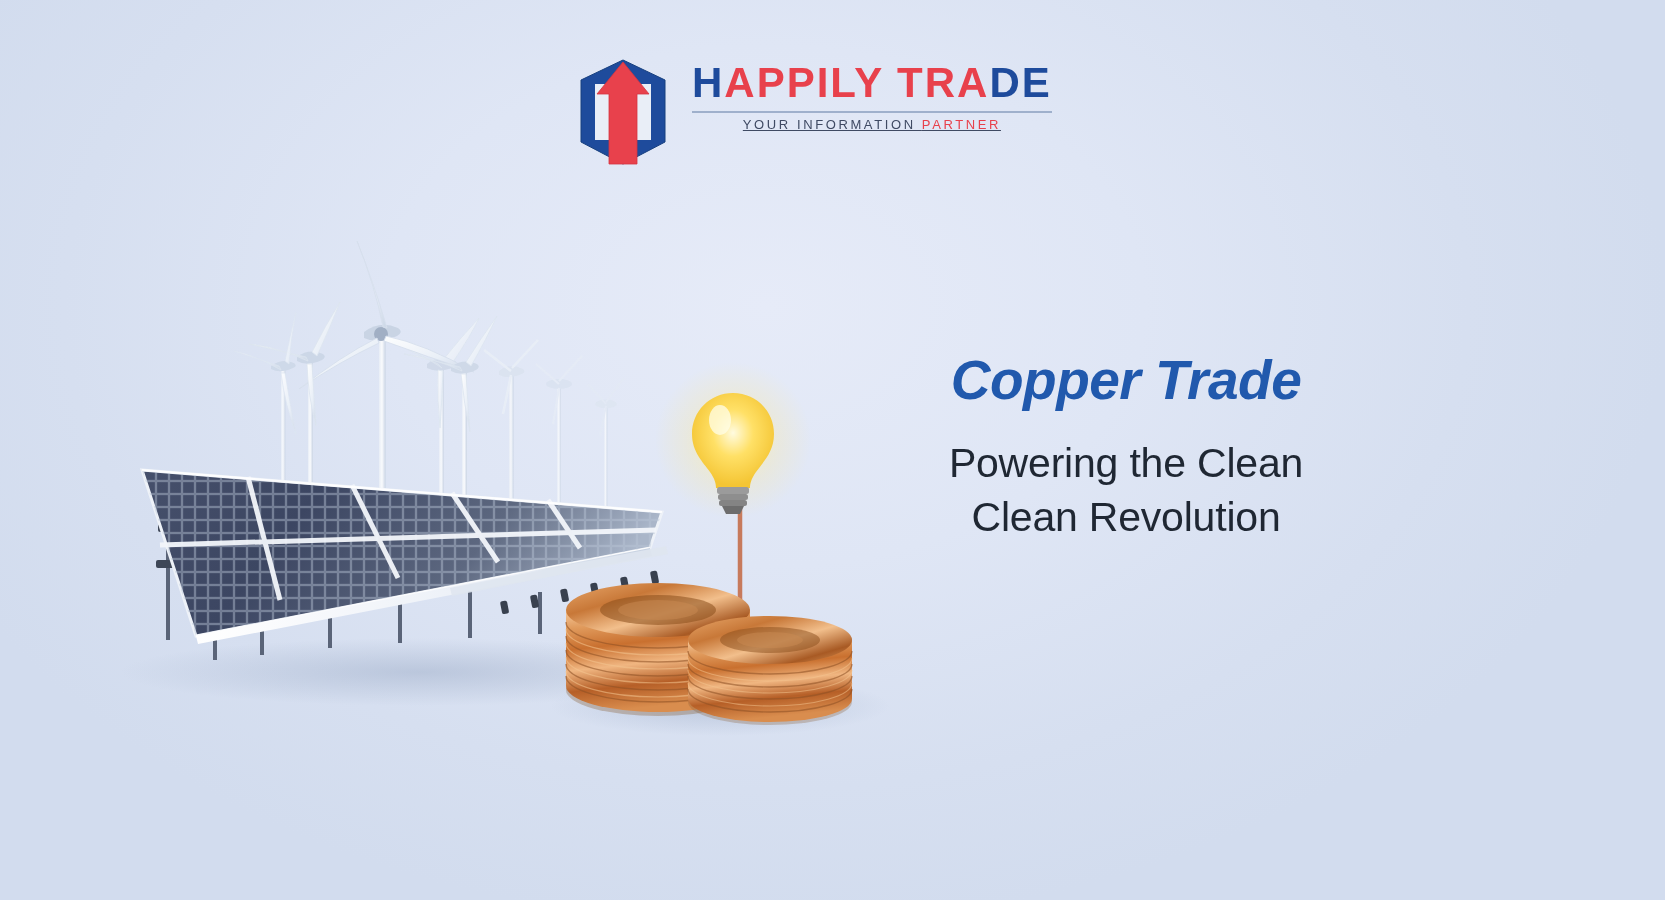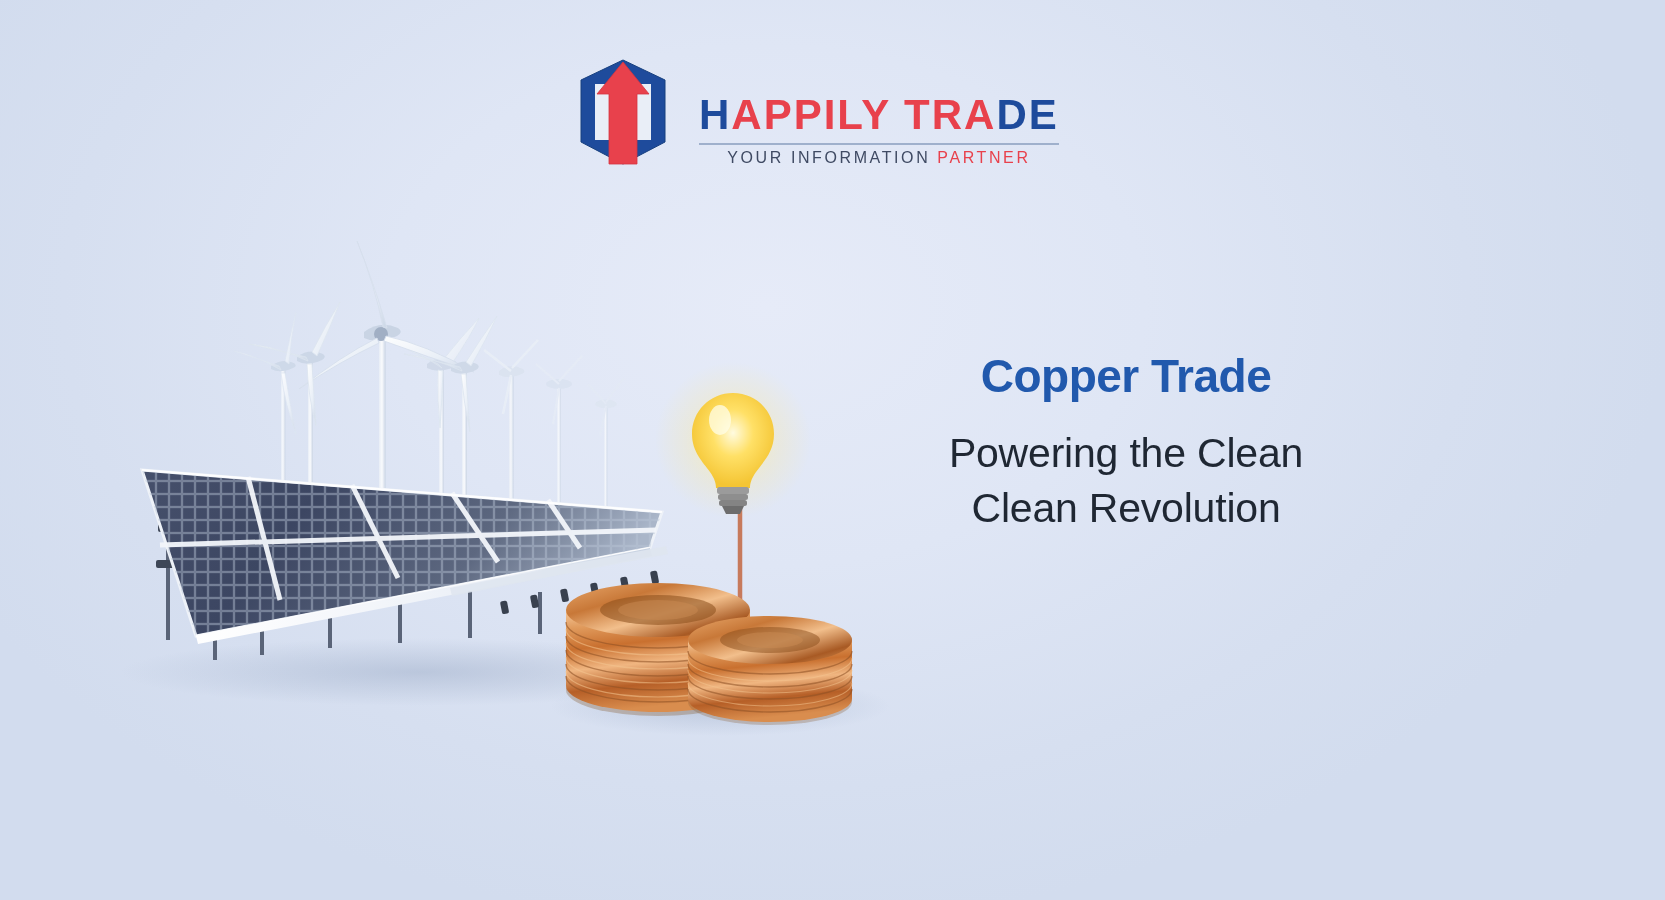--- a/index.html
+++ b/index.html
@@ -9,41 +9,41 @@
     background:#d6dff0;
   }
   .stage{
     position:relative;width:1665px;height:900px;overflow:hidden;
     background:
       radial-gradient(ellipse 900px 620px at 46% 34%, #e6ebf8 0%, #dfe6f5 42%, #d6dff0 78%, #d2dcee 100%),
       linear-gradient(160deg,#d3dcee 0%,#dde4f3 45%,#d4ddef 100%);
   }
 
   
-  .logo{position:absolute;left:575px;top:58px;display:flex;align-items:flex-end;gap:28px;}
+  .logo{position:absolute;left:575px;top:58px;display:flex;align-items:flex-start;gap:21px;}
   .logo-mark{position:relative;width:96px;height:108px;flex:0 0 auto;}
   .logo-text{display:flex;flex-direction:column;align-items:stretch;padding-top:4px;}
   .logo-word{
     font-size:42px;font-weight:700;letter-spacing:2.0px;line-height:1;
     color:#1e4b9c;white-space:nowrap;
     font-family:"Liberation Sans", sans-serif;
   }
   .logo-word .red{color:#e8414c;}
   .logo-rule{height:2px;background:#9fb0cc;margin:7px 0 5px 0;width:100%;}
   .logo-tag{
-    font-size:16px;letter-spacing:2.6px;line-height:1;color:#3f4a63;
-    white-space:nowrap;text-align:center;font-weight:400;
+    font-size:13px;letter-spacing:2.6px;line-height:1;color:#3f4a63;
+    white-space:nowrap;text-align:center;font-weight:400;text-decoration:underline;
   }
   .logo-tag .red{color:#e8414c;}
 
   
   .copy{position:absolute;left:876px;top:352px;width:500px;text-align:center;}
   .headline{
-    font-size:46px;font-weight:700;color:#2159ad;letter-spacing:-0.5px;
-    line-height:1.05;margin:0 0 26px 0;
+    font-size:55px;font-weight:700;color:#2159ad;letter-spacing:-0.5px;
+    line-height:1.05;margin:0 0 26px 0;font-style:italic;
   }
   .subline{
     font-size:41px;font-weight:500;color:#1f2733;line-height:1.33;margin:16px;
     letter-spacing:-0.2px;
   }
 
   
   .scene{position:absolute;left:0;top:0;width:1665px;height:900px;}
   .scene svg{position:absolute;left:0;top:0;}
 </style>

